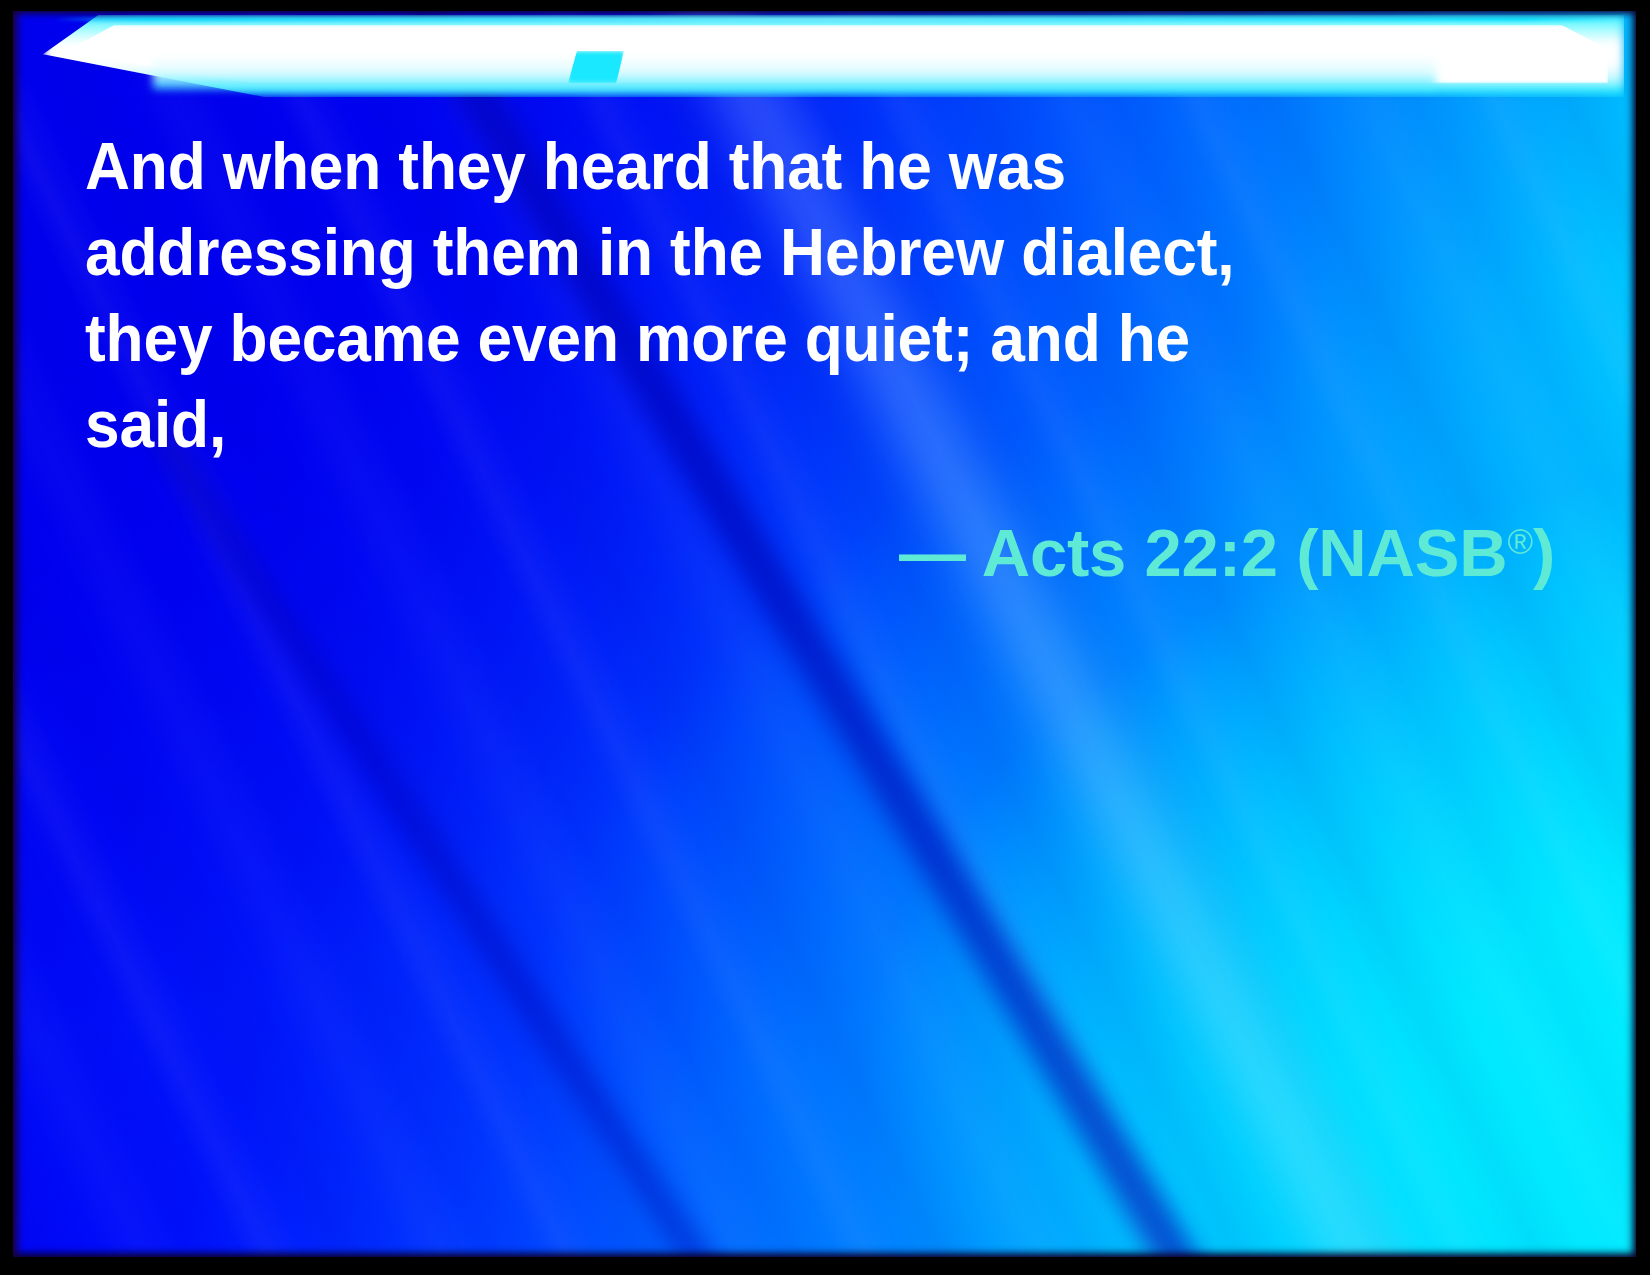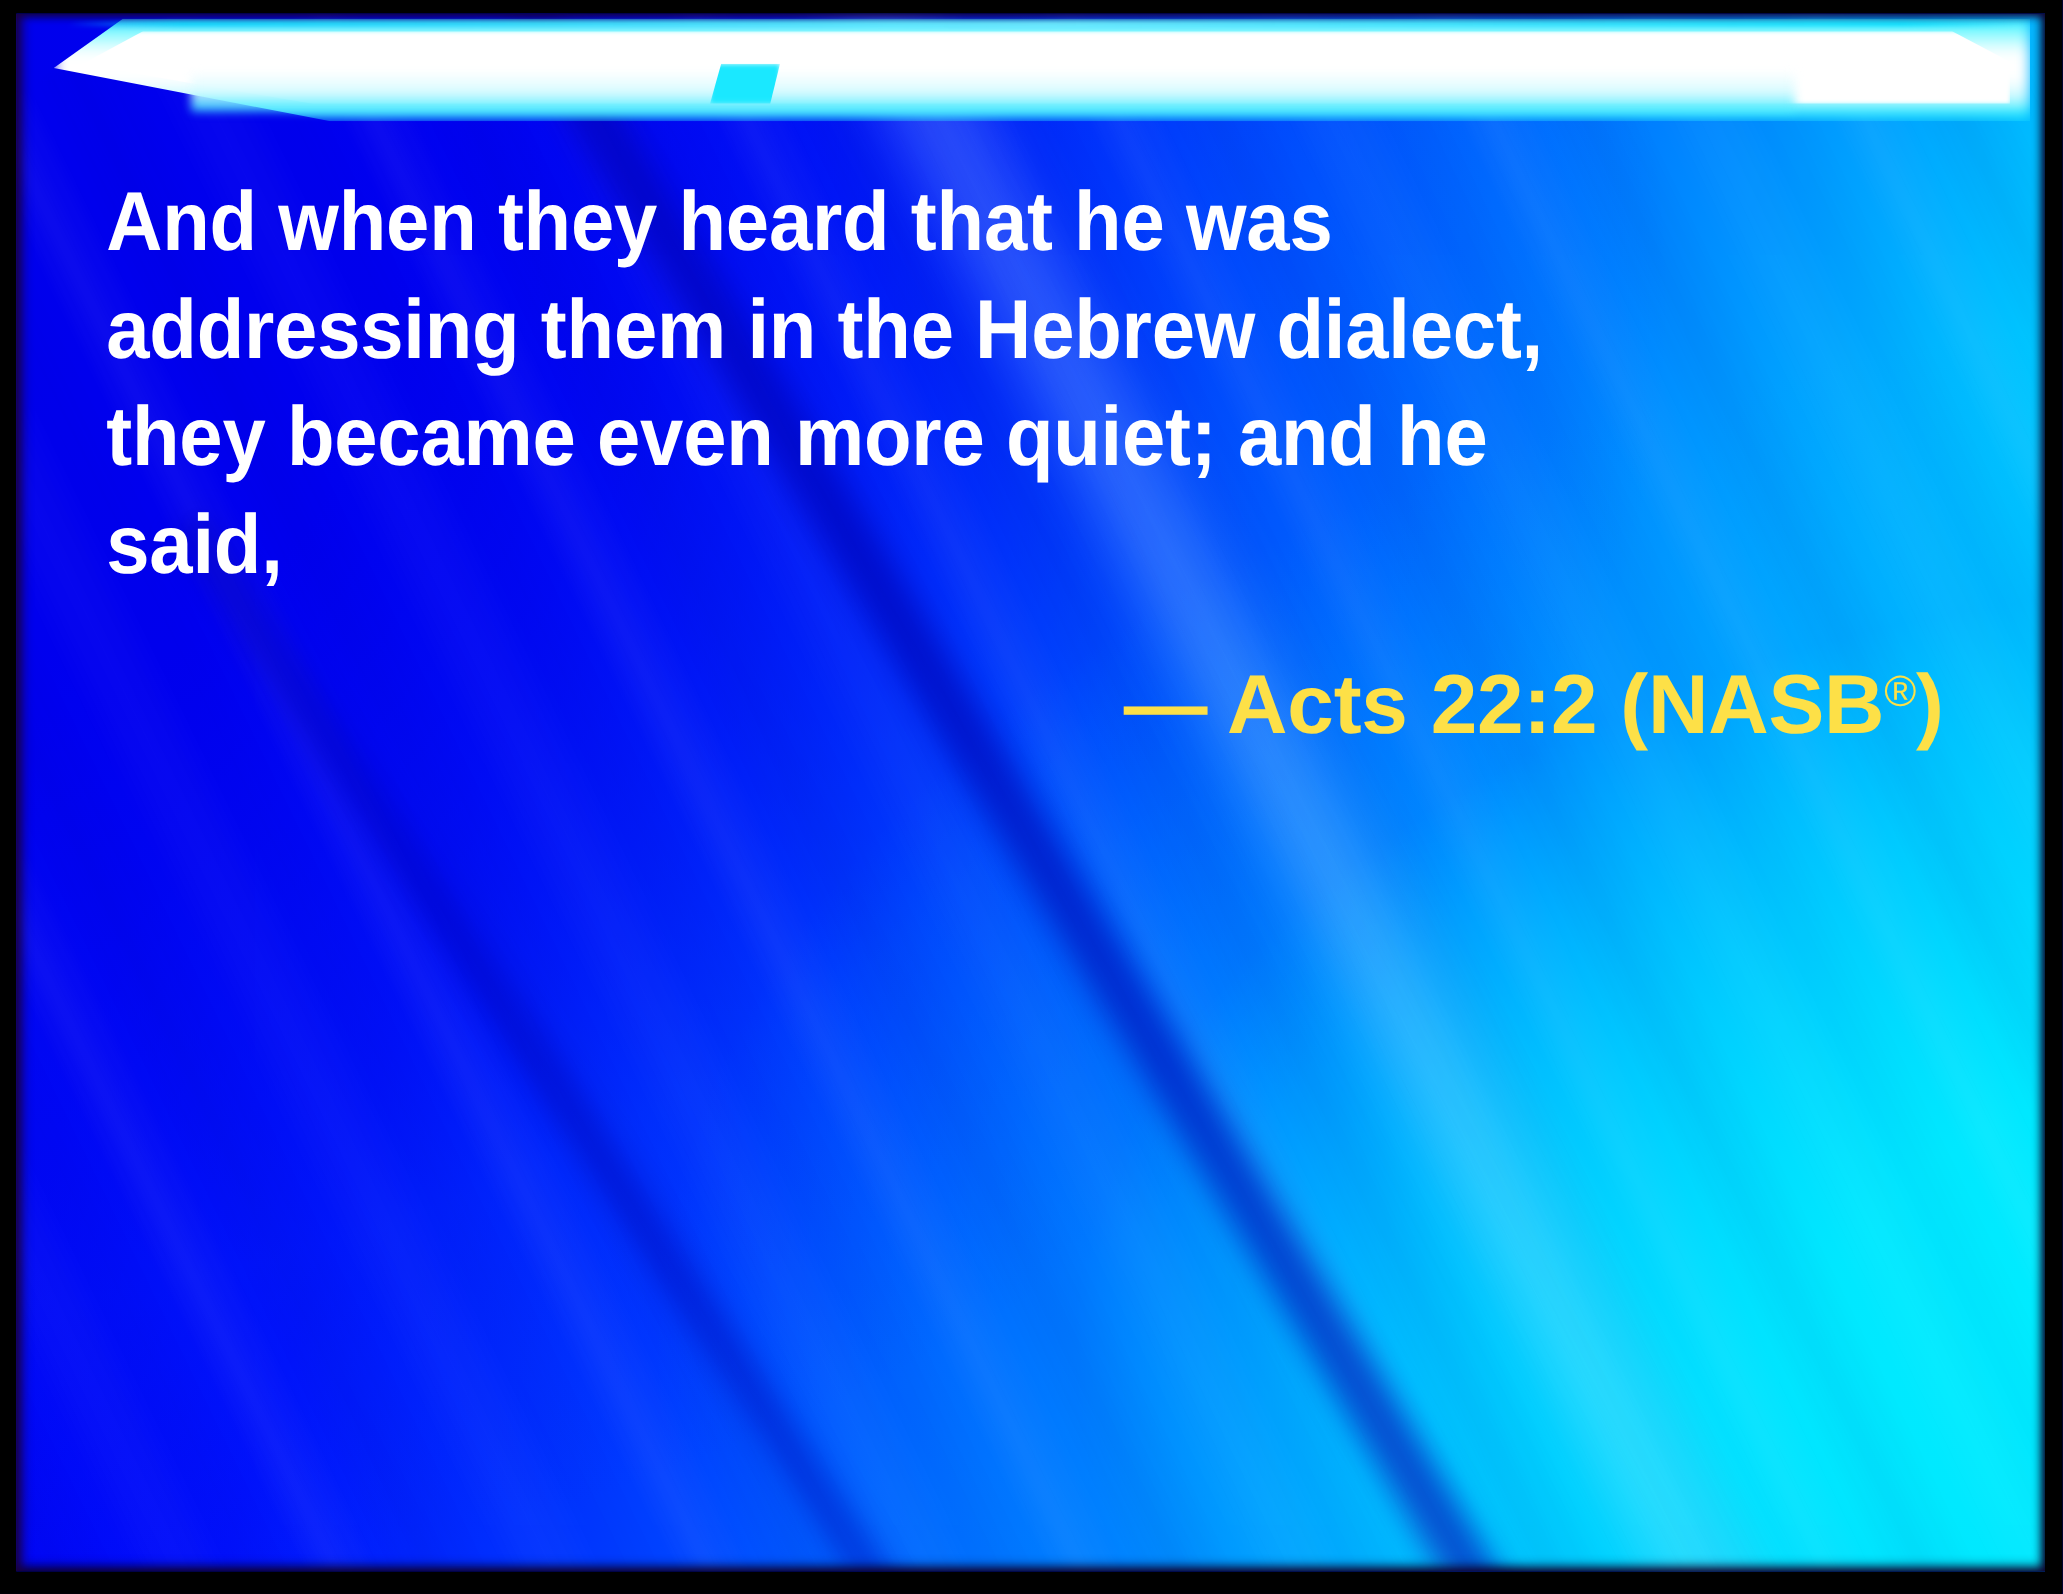--- a/index.html
+++ b/index.html
@@ -230,41 +230,40 @@
     filter: blur(1.5px);
   }
 
   
   .verse-block {
     position: absolute;
     left: 72px;
     top: 112px;
     width: 1480px;
     z-index: 30;
-    margin-top: 12px;
   }
 
   .verse-line {
     font-family: "Liberation Sans Narrow", "Liberation Sans", "DejaVu Sans Condensed", "DejaVu Sans", sans-serif;
     font-weight: bold;
     font-size: 67px;
     line-height: 86px;
     color: #ffffff;
     letter-spacing: -0.2px;
     white-space: pre;
     transform: scaleX(0.93);
     transform-origin: left center;
   }
 
   .citation-line {
     font-family: "Liberation Sans Narrow", "Liberation Sans", "DejaVu Sans Condensed", "DejaVu Sans", sans-serif;
     font-weight: bold;
     font-size: 67px;
     line-height: 86px;
-    color: #fde047;
+    color: #5eead4;
     white-space: pre;
     text-align: right;
     margin-top: 32px;
     padding-right: 10px;
     letter-spacing: -0.2px;
   }
   .citation-line .reg-mark {
     font-size: 0.52em;
     vertical-align: 0.62em;
     font-weight: normal;

